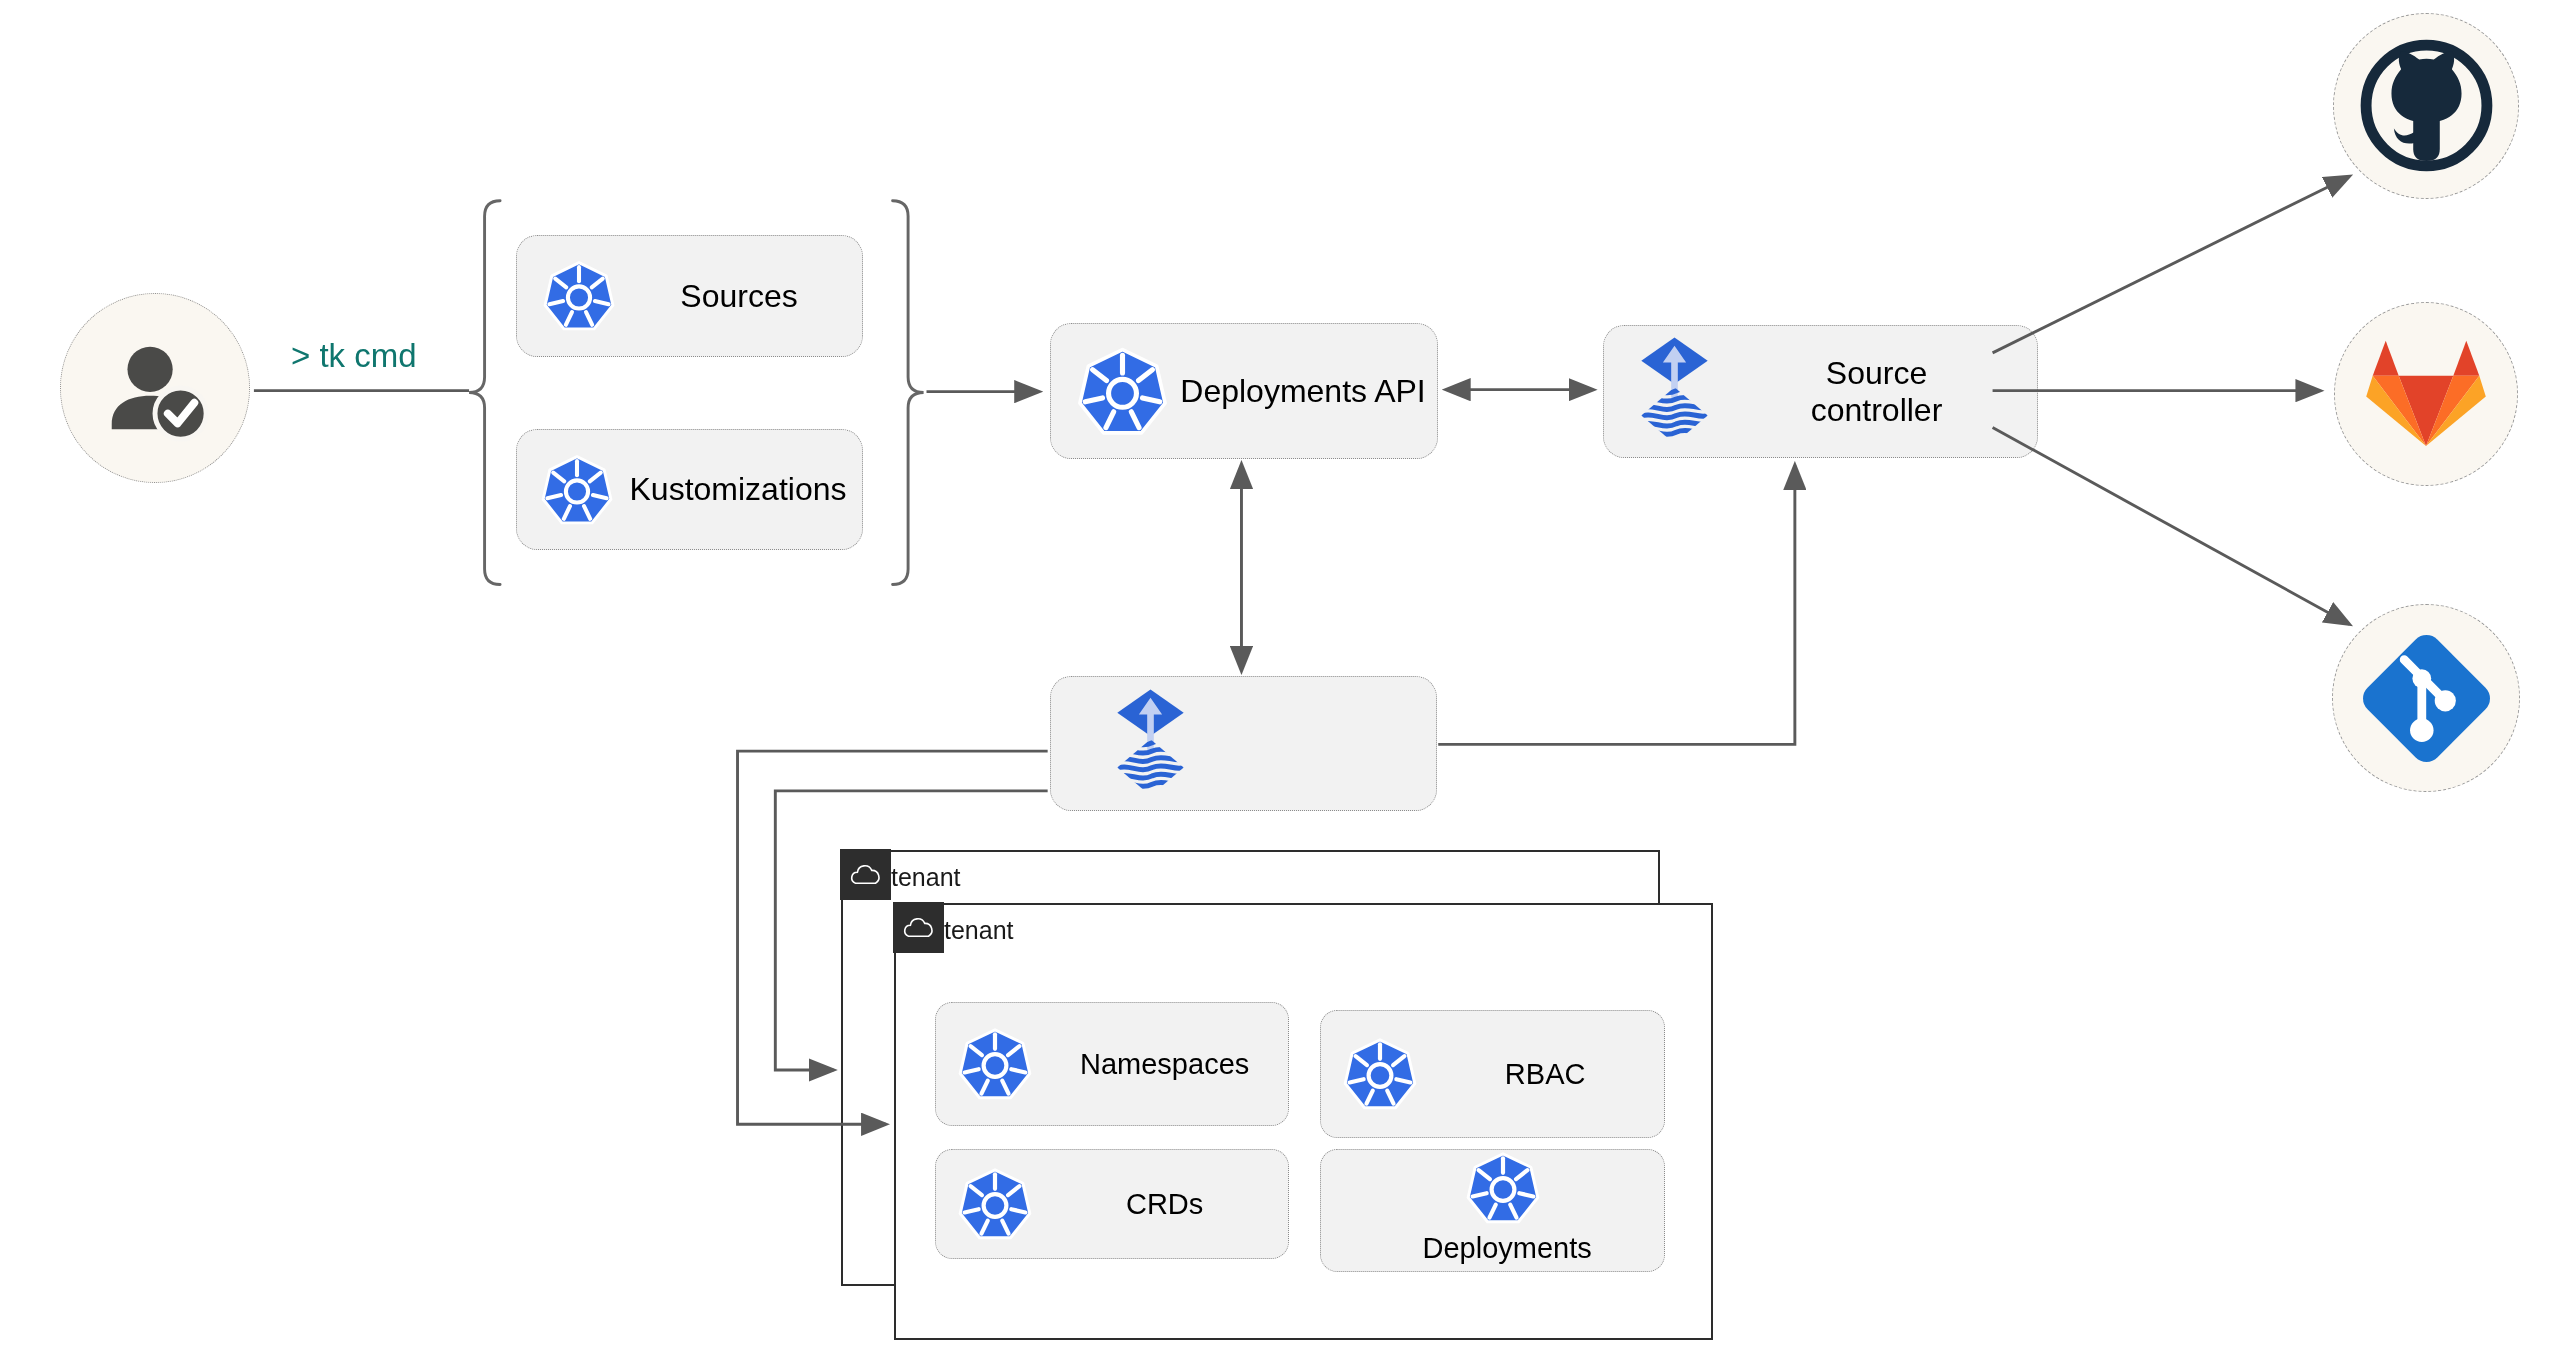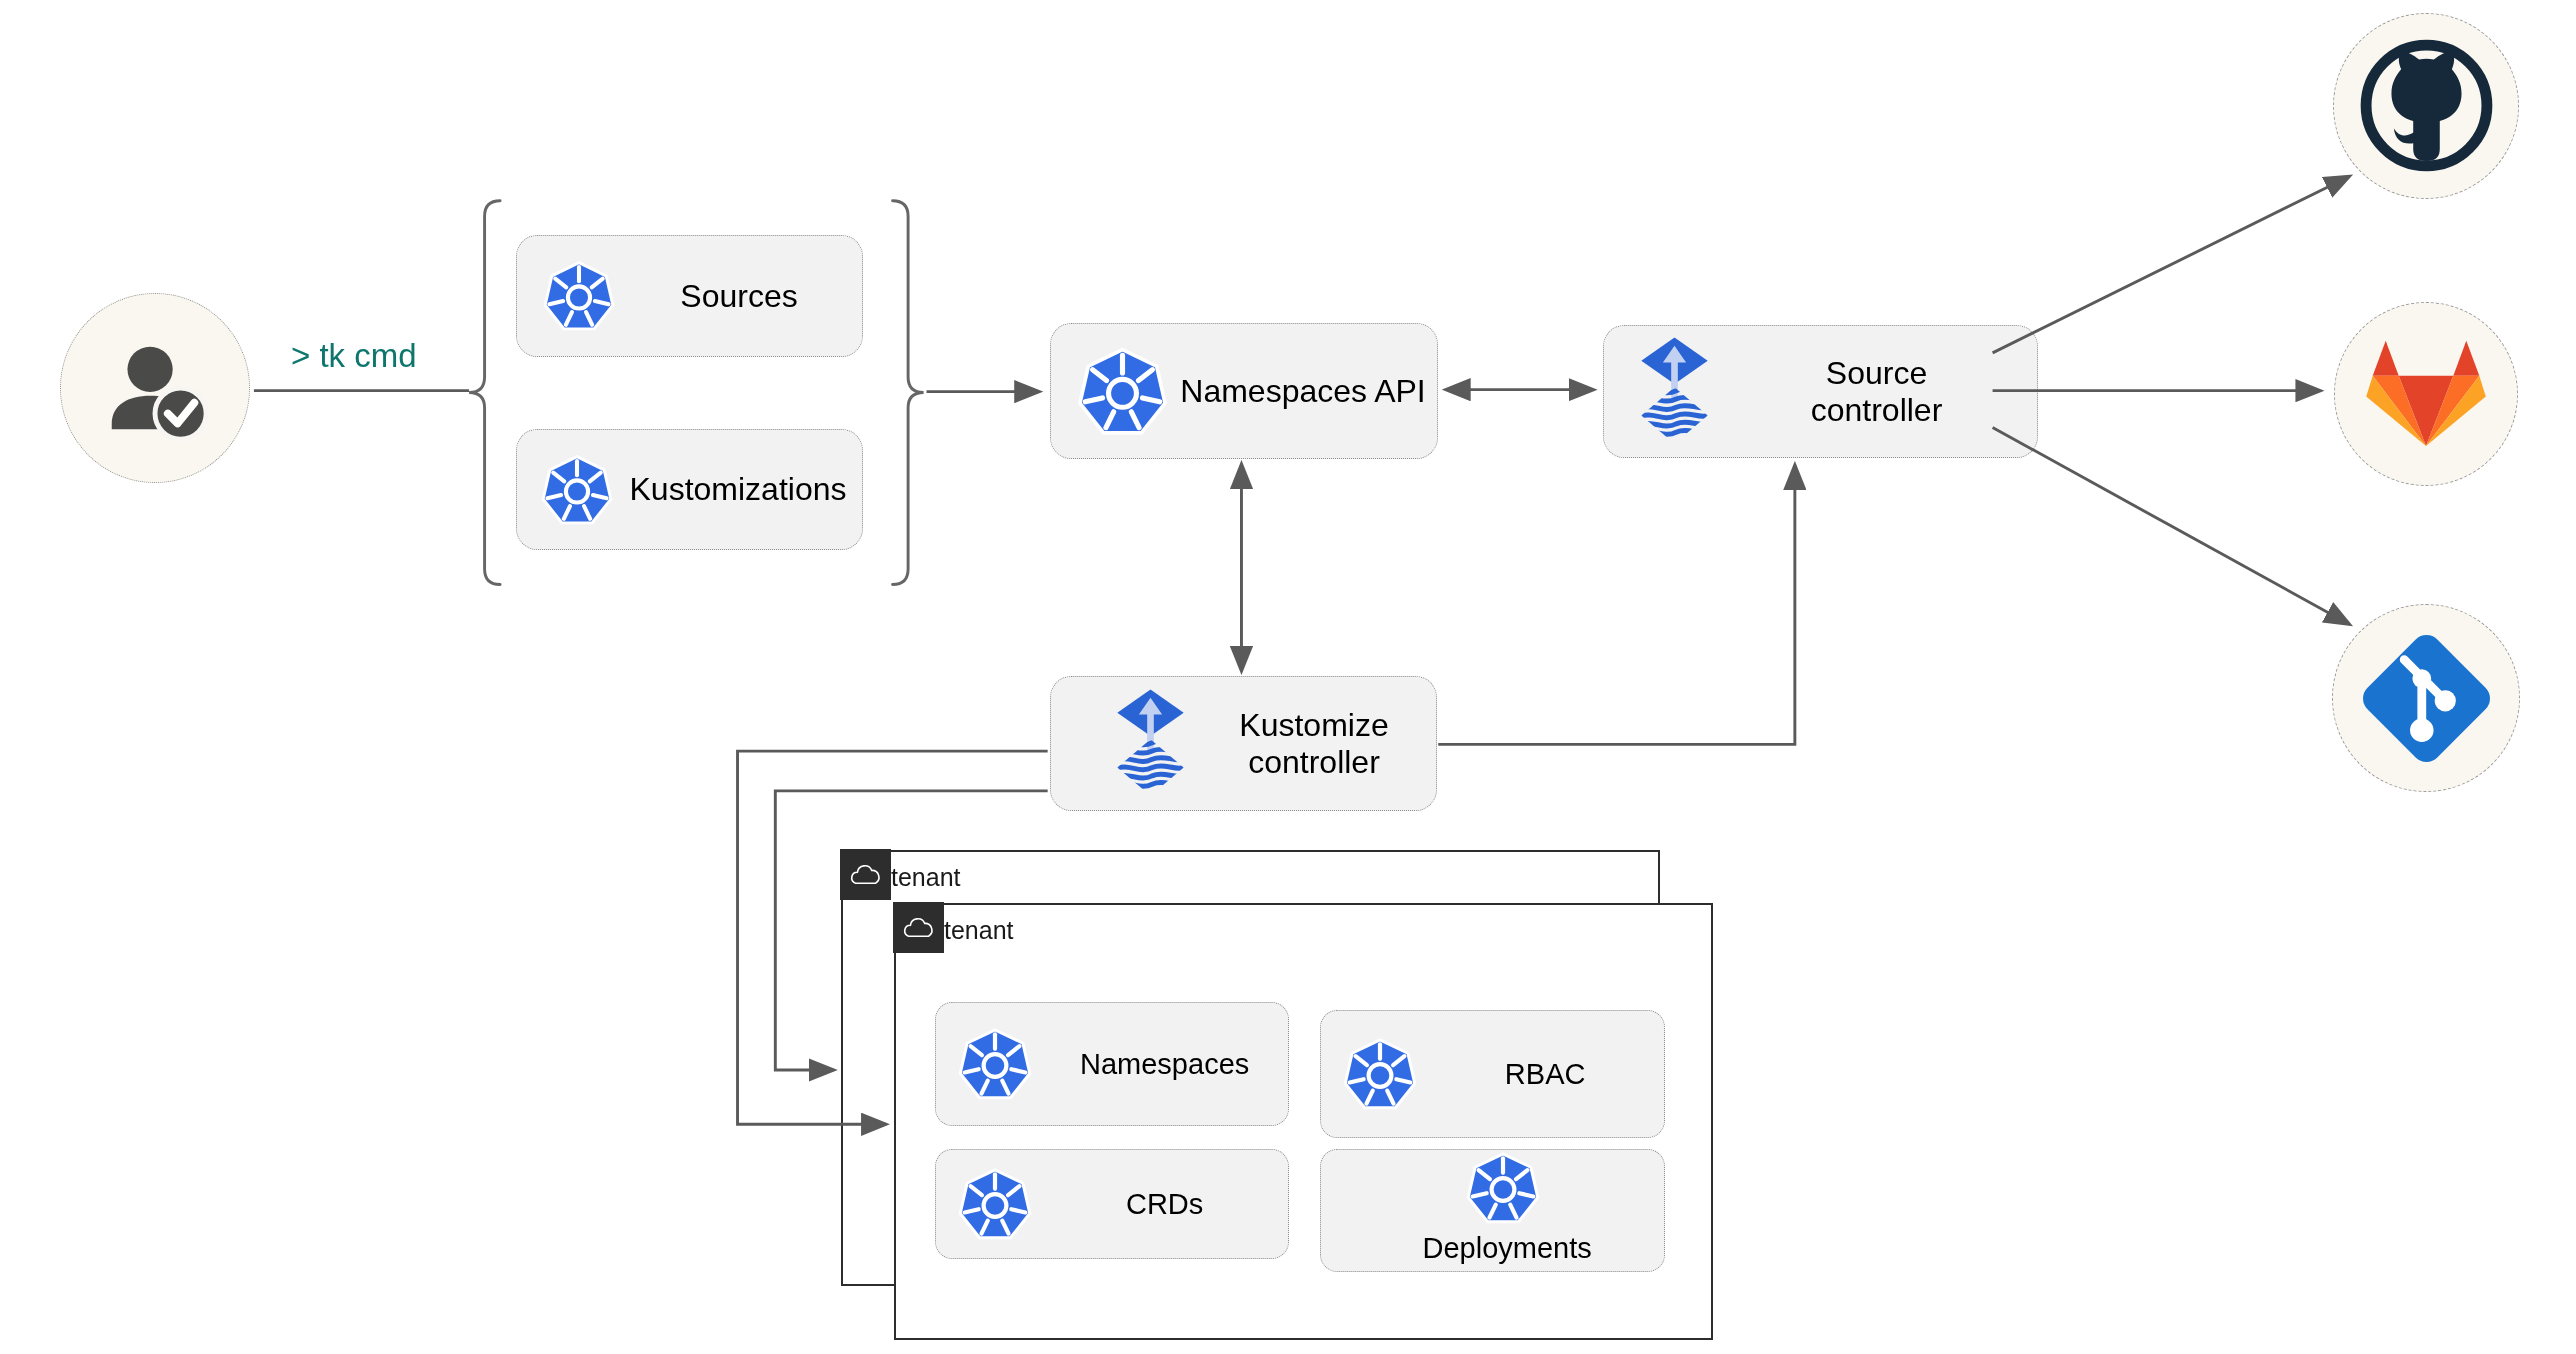--- a/index.html
+++ b/index.html
@@ -153,44 +153,41 @@
     </span>
 </div>
 
 <div class="node" style="left:1050px;top:323px;width:388px;height:136px;padding-left:25px;">
   <span class="ic">
     <svg width="93" height="93" viewBox="0 0 100 100">
         <use href="#k8s-icon"></use>
       </svg>
   </span>
   <span class="lblwrap">
-      <span class="lbl">Namespaces API</span>
+      <span class="lbl">Deployments API</span>
     </span>
 </div>
 
 <div class="node" style="left:1603px;top:325px;width:435px;height:133px;padding-left:29px;">
   <span class="ic">
     <svg width="83" height="109" viewBox="0 0 100 130">
         <use href="#flux-icon"></use>
       </svg>
   </span>
   <span class="lblwrap">
       <span class="lbl narrow">Source controller</span>
     </span>
 </div>
 
 <div class="node" style="left:1050px;top:676px;width:387px;height:135px;padding-left:58px;">
   <span class="ic">
     <svg width="83" height="109" viewBox="0 0 100 130">
         <use href="#flux-icon"></use>
       </svg>
   </span>
-  <span class="lblwrap">
-      <span class="lbl narrow">Kustomize controller</span>
-    </span>
 </div>
 
 <div class="circ" style="left:2333px;top:12.6px;width:186px;height:186px;">
   <svg width="145" height="145" viewBox="0 0 120 120">
       <use href="#github-icon"></use>
     </svg>
 </div>
 <div class="circ" style="left:2334px;top:302px;width:184px;height:184px;">
   <svg width="130" height="118" viewBox="0 0 200 180">
       <use href="#gitlab-icon"></use>

